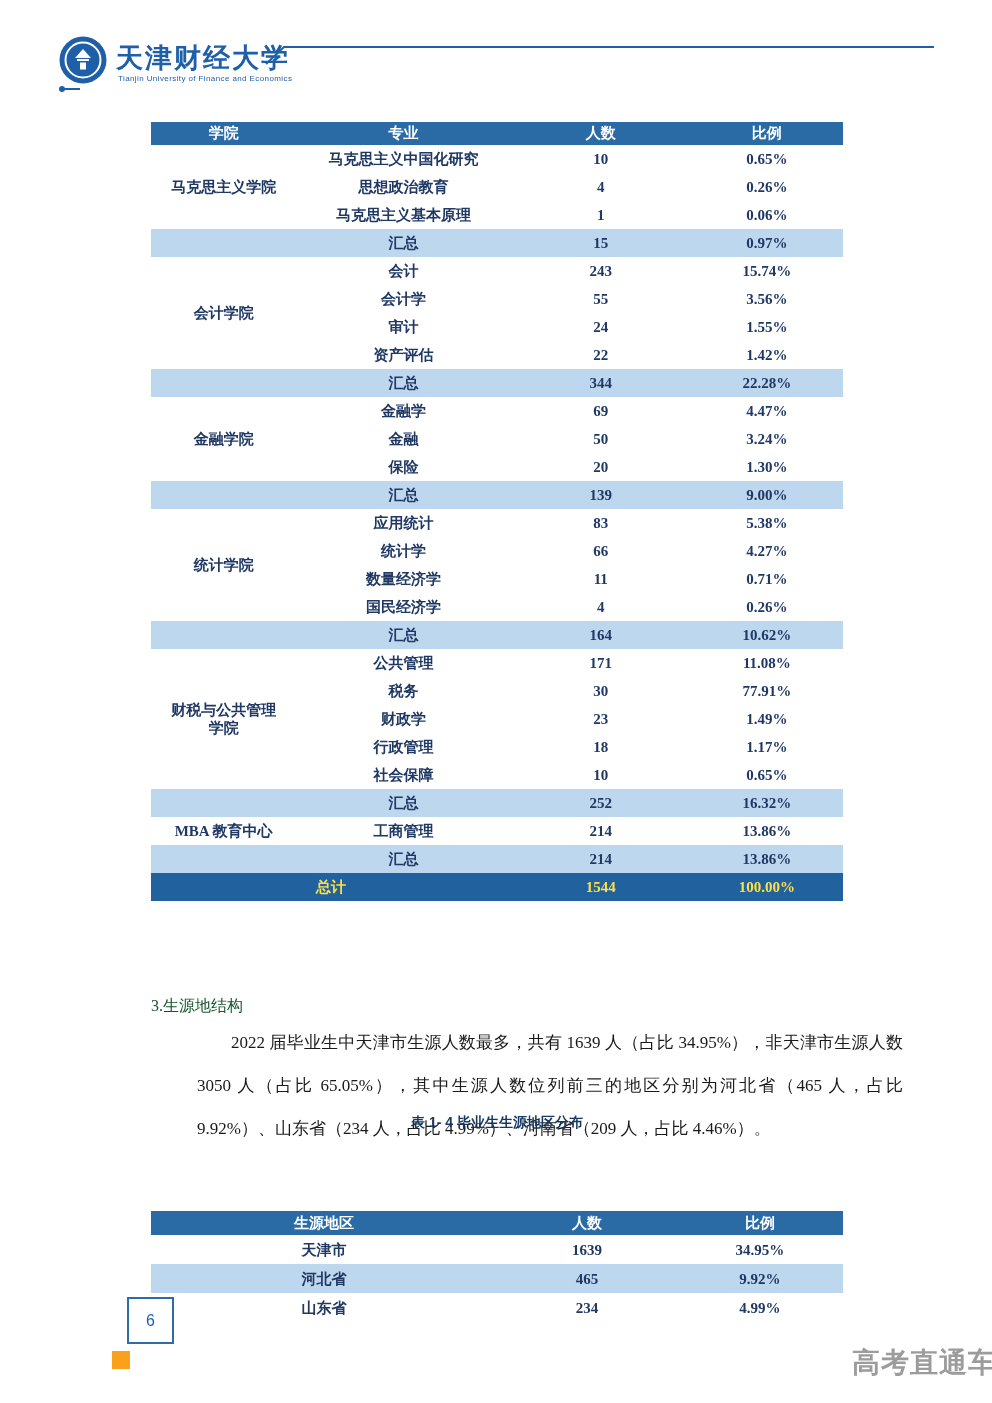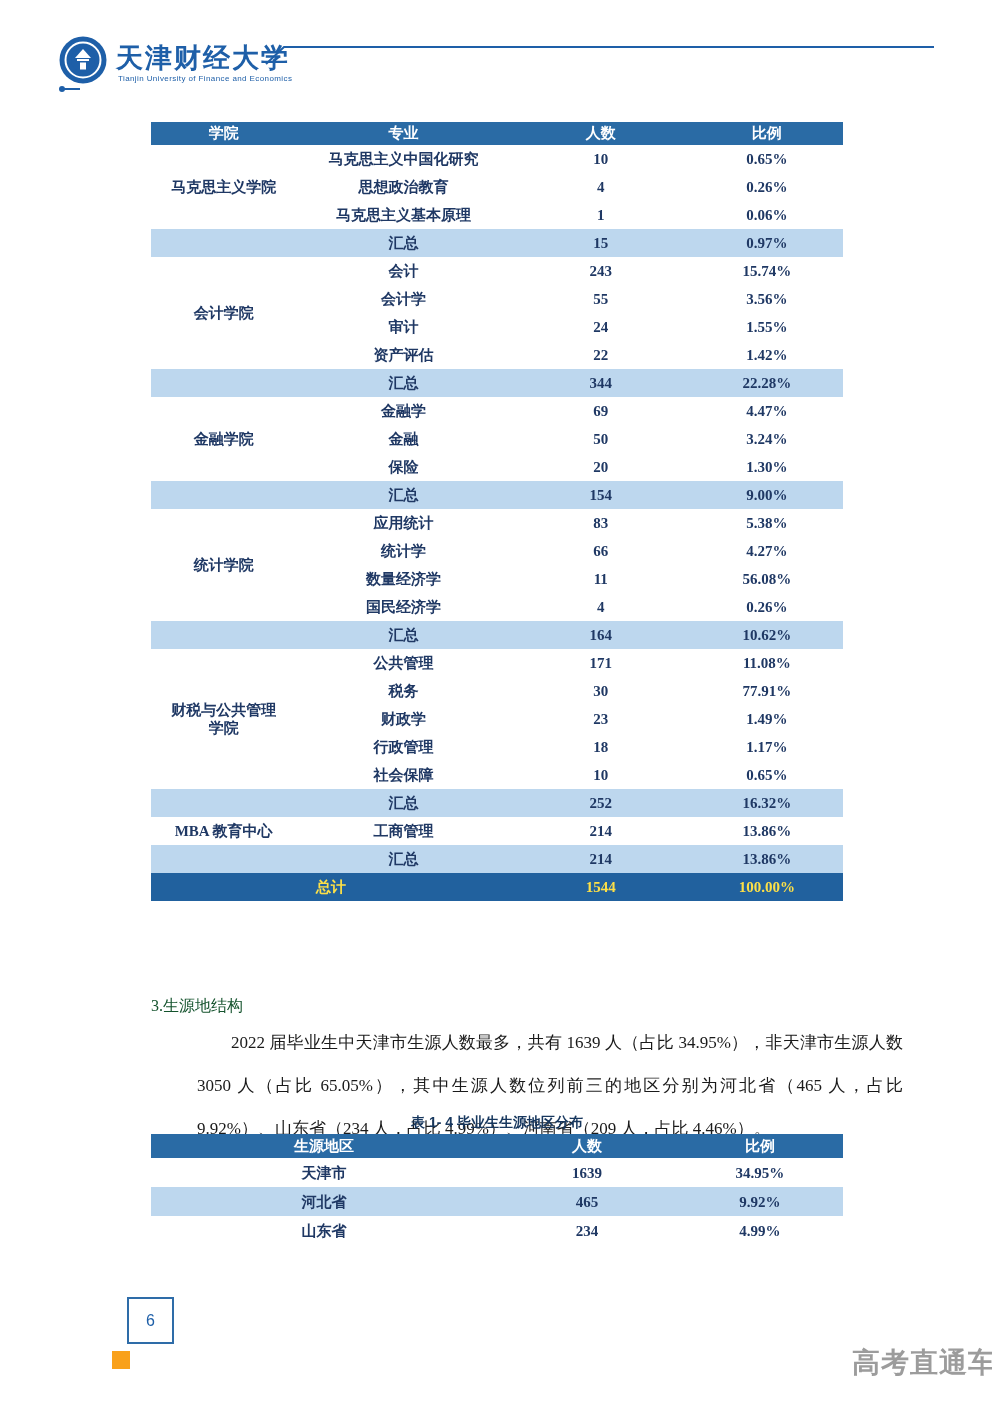--- a/index.html
+++ b/index.html
@@ -13,21 +13,21 @@
   .header-deco{position:absolute;left:0;top:0;pointer-events:none;}
 
   
   .doc-table{border-collapse:collapse;table-layout:fixed;width:692px;position:absolute;left:151px;}
   .doc-table th{background:var(--table-header-bg,#2A6BA5);color:#ffffff;font-weight:bold;font-size:15px;height:23px;text-align:center;padding:0 2px;}
   .doc-table td{text-align:center;font-weight:bold;font-size:15px;color:var(--table-text,#1F3864);height:28px;line-height:1.2;padding:0 3px;vertical-align:middle;}
   .table1{top:122px;}
   .table1 .college-cell{white-space:pre-line;}
   .table1 .subtotal-row td{background:var(--subtotal-bg,#BDD7EE);}
   .table1 .total-row td{background:var(--total-bg,#21619E);color:#fde047;}
-  .table2{top:1134px;}
+  .table2{top:1211px;}
   .table2 th{height:24px;}
   .table2 td{height:29px;}
   .table2 tr.alt td{background:var(--subtotal-bg,#BDD7EE);}
   .c1{width:21%;} .c2{width:31%;} .c3{width:26%;} .c4{width:22%;}
   .d1{width:50%;} .d2{width:26%;} .d3{width:24%;}
 
   
   .section-heading{position:absolute;left:151px;top:996px;font-size:16px;font-weight:normal;color:#14532d;}
   .body-paragraph{position:absolute;left:151px;top:1021px;width:706px;font-size:17px;line-height:43px;color:#1A1A1A;text-align:justify;text-indent:2em;margin-left:46px;}
   .table-caption{position:absolute;left:151px;top:1114px;width:692px;text-align:center;font-size:14px;font-weight:bold;color:#17375E;font-family:"Liberation Sans",sans-serif;}
@@ -137,38 +137,38 @@
           <td>3.24%</td>
         </tr>
         <tr>
           <td>保险</td>
           <td>20</td>
           <td>1.30%</td>
         </tr>
         <tr class="subtotal-row">
           <td></td>
           <td>汇总</td>
-          <td>154</td>
+          <td>139</td>
           <td>9.00%</td>
         </tr>
         <tr>
           <td class="college-cell" rowspan="4">统计学院</td>
           <td>应用统计</td>
           <td>83</td>
           <td>5.38%</td>
         </tr>
         <tr>
           <td>统计学</td>
           <td>66</td>
           <td>4.27%</td>
         </tr>
         <tr>
           <td>数量经济学</td>
           <td>11</td>
-          <td>56.08%</td>
+          <td>0.71%</td>
         </tr>
         <tr>
           <td>国民经济学</td>
           <td>4</td>
           <td>0.26%</td>
         </tr>
         <tr class="subtotal-row">
           <td></td>
           <td>汇总</td>
           <td>164</td>

